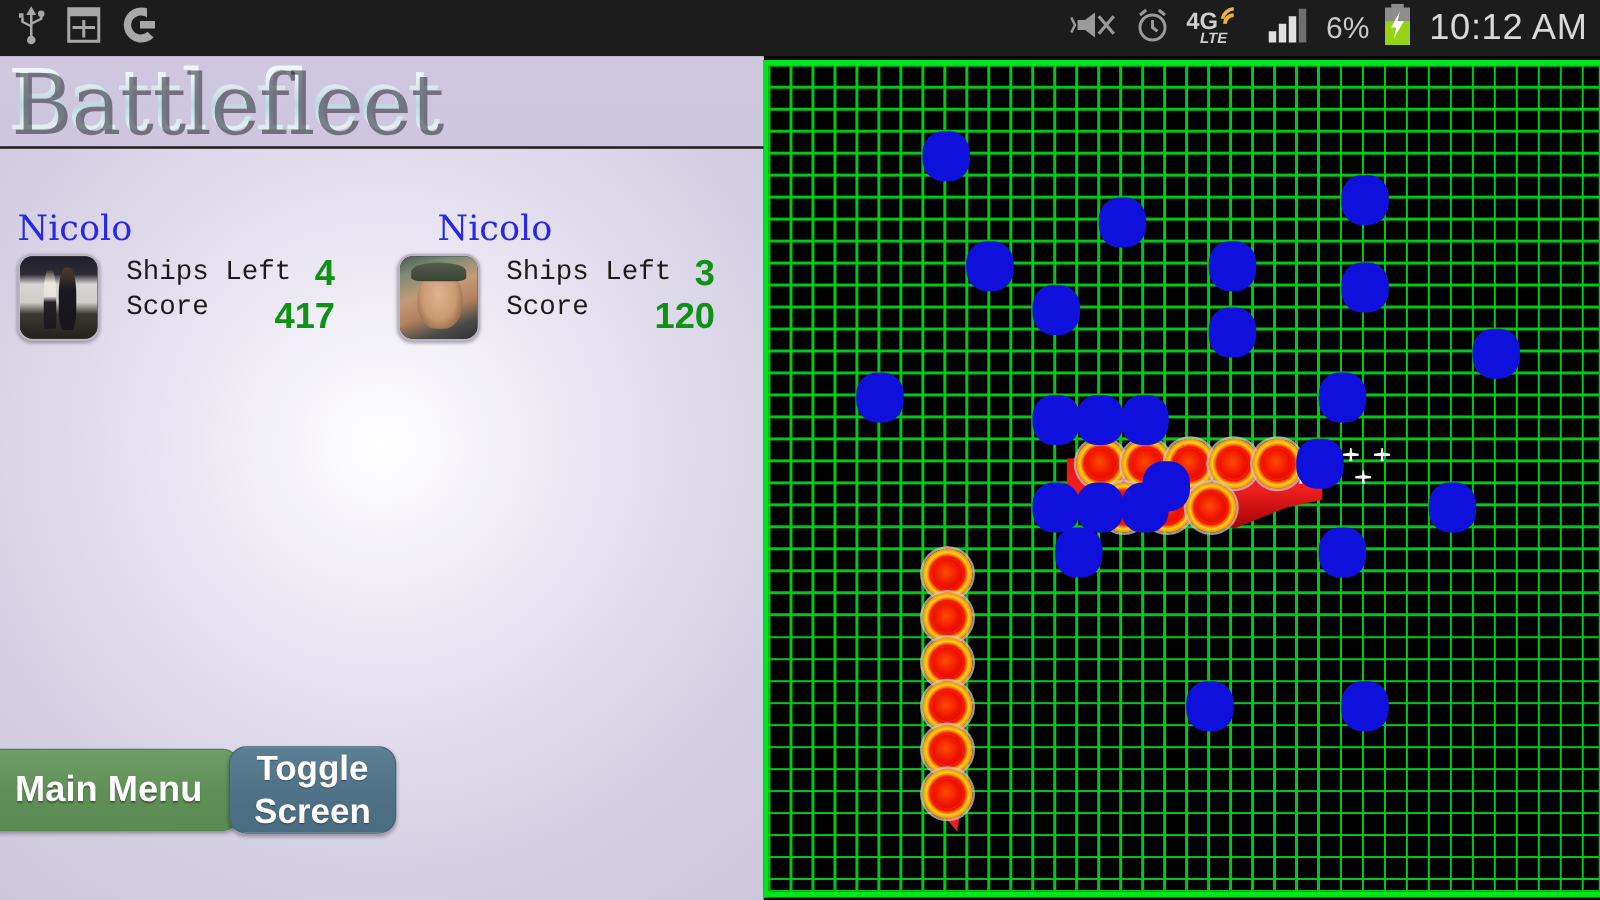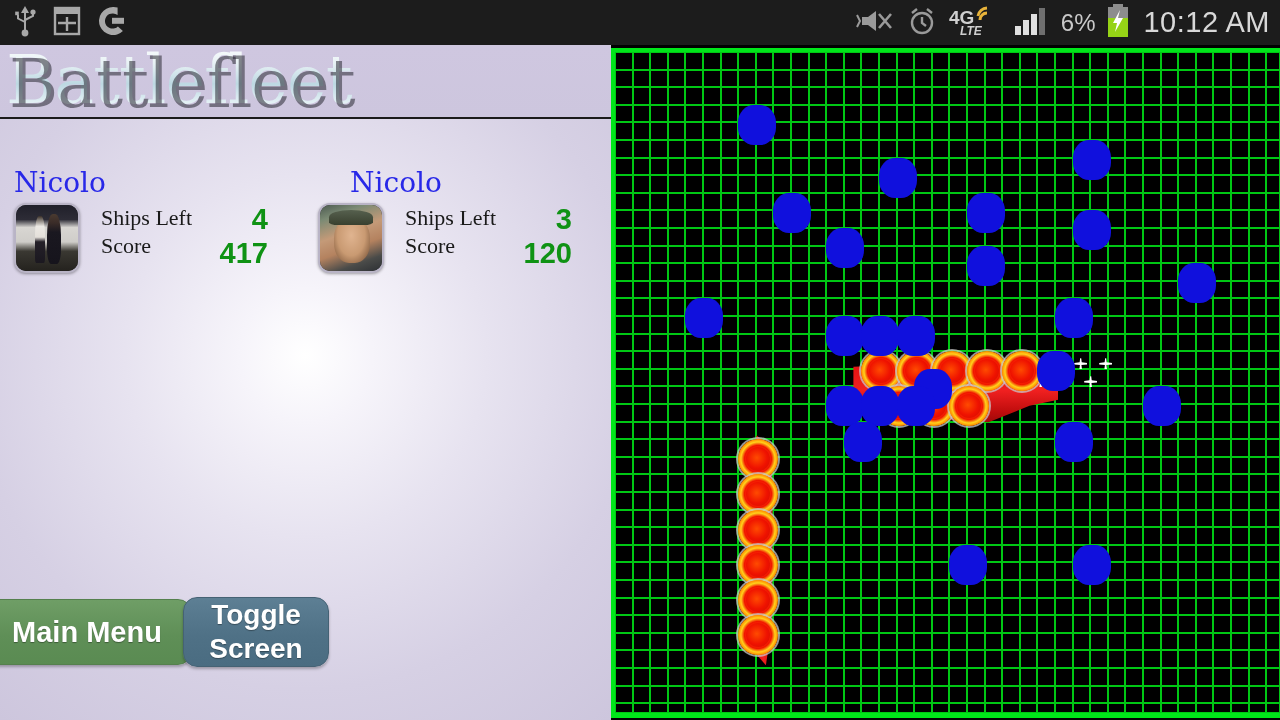--- a/index.html
+++ b/index.html
@@ -69,21 +69,21 @@
   
   .av2{ background:linear-gradient(160deg,#4c5a50 0%,#7b8a74 18%,#c49a78 42%,#b4825f 62%,#4a4b49 82%,#2d3034 100%); }
   .av2 .face{ position:absolute; left:22%; top:18%; width:58%; height:70%;
     background:radial-gradient(ellipse at 48% 40%, #e0b490 0%, #c99a72 52%, #8e6647 82%, #57402f 100%);
     border-radius:46% 46% 42% 42%; }
   .av2 .hairband{ position:absolute; left:14%; top:8%; width:72%; height:22%;
     background:linear-gradient(180deg,#56604e 0%,#39402f 100%); border-radius:50% 50% 20% 20%; }
 
   .stat-label{
     position:absolute; color:#1a1a1a;
-    font-family:Liberation Serif, serif; font-size:22px; line-height:22px;
+    font-family:Liberation Mono, monospace; font-size:22px; line-height:22px;
   }
   .stat-val{
     position:absolute; color:#0f9214; font-weight:bold;
     font-family:"Liberation Sans", sans-serif; font-size:29px; line-height:29px;
     text-align:right;
   }
   #p1shipsL{ left:101px; top:162px; }
   #p1scoreL{ left:101px; top:190px; }
   #p1shipsV{ left:212px; top:160px; width:56px; }
   #p1scoreV{ left:192px; top:194px; width:76px; }
@@ -104,21 +104,21 @@
     display:flex; align-items:center; justify-content:center; text-align:center;
     box-shadow:0 2px 3px rgba(0,0,0,.28);
     text-shadow:0 1px 1px rgba(0,0,0,.35);
   }
   #btn-main{
     left:-18px; top:554px; width:210px; height:66px; font-size:29px;
     background:linear-gradient(180deg,#6f9e66 0%,#5f8f57 55%,#5a8b52 100%);
     border:1px solid #55804e;
   }
   #btn-toggle{
-    left:183px; top:552px; width:146px; height:70px; font-size:28px; line-height:34px;
+    left:183px; top:552px; width:134px; height:70px; font-size:28px; line-height:34px;
     background:linear-gradient(180deg,#5d7f94 0%,#4f7186 55%,#4a6c81 100%);
     border:1px solid #456274;
   }
   #btn-toggle span{ display:block; }
 
   
   #board{
     position:absolute; left:611px; top:48px; width:669px; height:670px;
     background:#000; border:4px solid #00e61a;
     border-right:none; border-bottom-width:5px;

